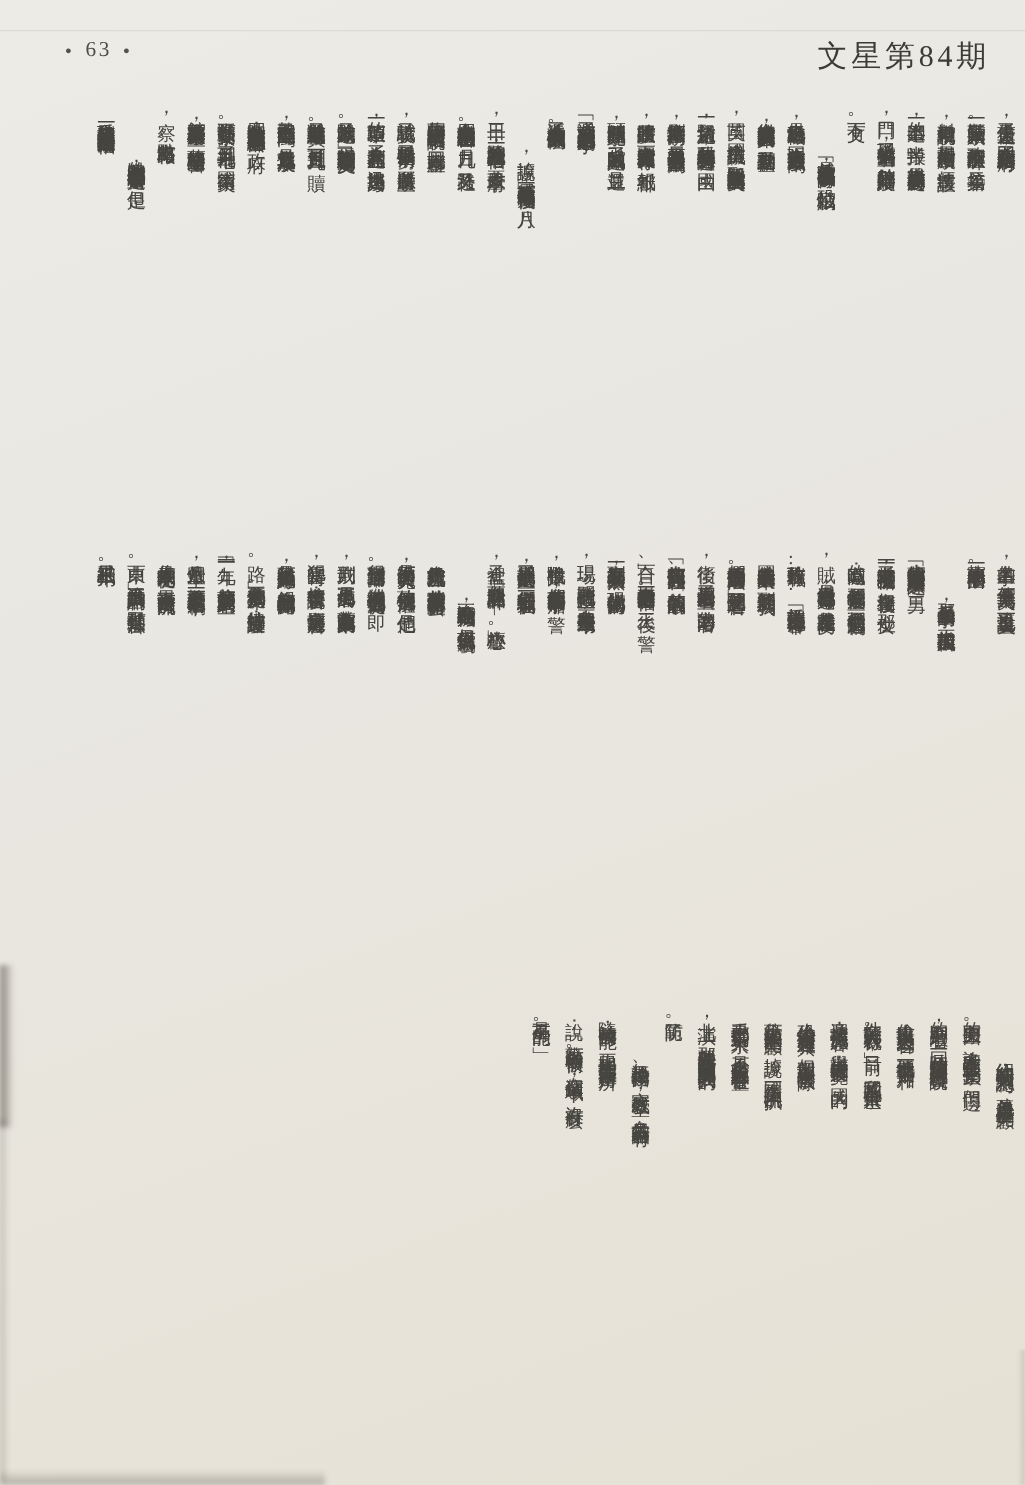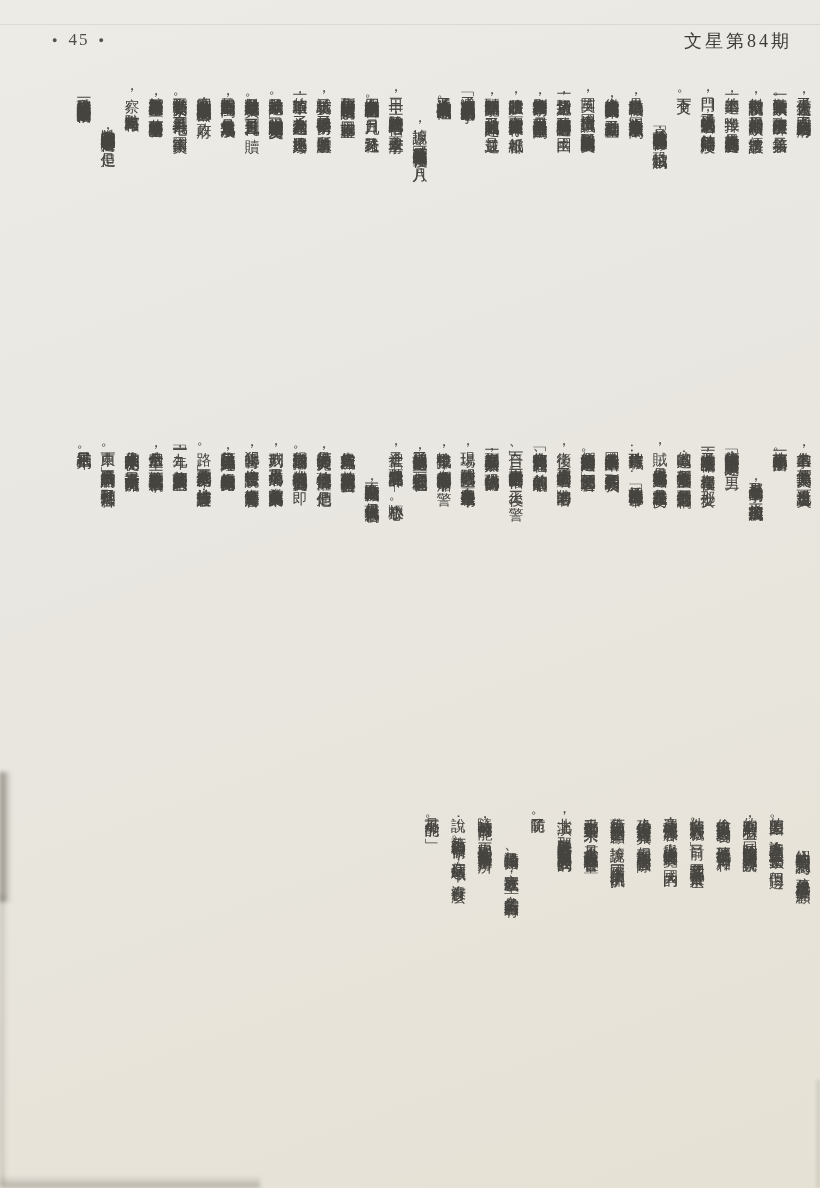--- a/index.html
+++ b/index.html
@@ -26,21 +26,21 @@
   }
   
   .page-num{
     position:absolute;left:52px;top:30px;
     font-size:17px;color:#4f4d48;letter-spacing:2px;
     display:flex;align-items:center;gap:9px;
   }
   .page-num .dot{font-size:9px;color:#55524c;}
   .mag-title{
     position:absolute;right:28px;top:29px;
-    font-size:18px;color:#3d3b36;letter-spacing:3px;
+    font-size:24px;color:#3d3b36;letter-spacing:3px;
   }
   
   .band{
     position:absolute;right:4px;width:750px;
     writing-mode:vertical-rl;text-orientation:mixed;
     color:var(--ink);
     font-size:15px;
   }
   .band .col{
     line-height:24px;
@@ -75,21 +75,21 @@
 </style>
 </head>
 <body>
 
 <div class="page">
 
   <div class="topline"></div>
 
   <div class="page-num">
     <span class="dot">●</span>
-    <span>45</span>
+    <span>63</span>
     <span class="dot">●</span>
   </div>
 
   <div class="mag-title">文星第84期</div>
 
   <div class="band" id="band1">
       <div class="col">畫偷去了之後，立即寫了一封信給比利時政府，</div>
       <div class="col">勒索一筆巨大贖款。政府當然不予理睬。接着第二</div>
       <div class="col">封勒索信中就說，如果不如期付出贖款，便將該畫</div>
       <div class="col">的一半奉還，一半毀掉。後來果然在政府辦公處的</div>

